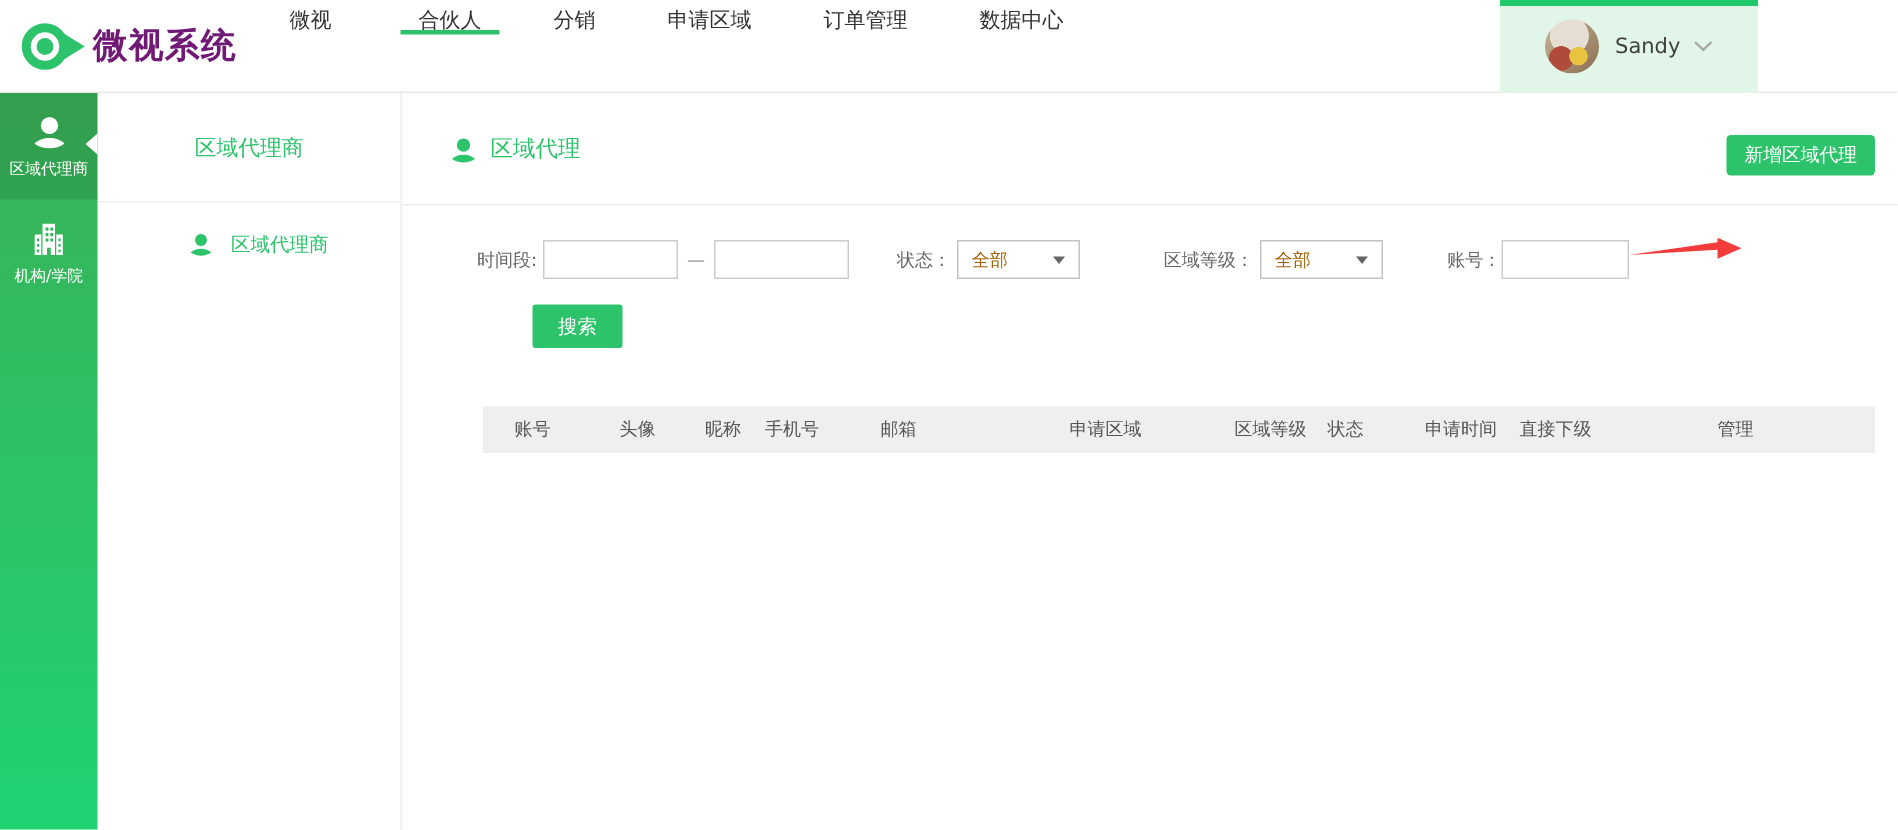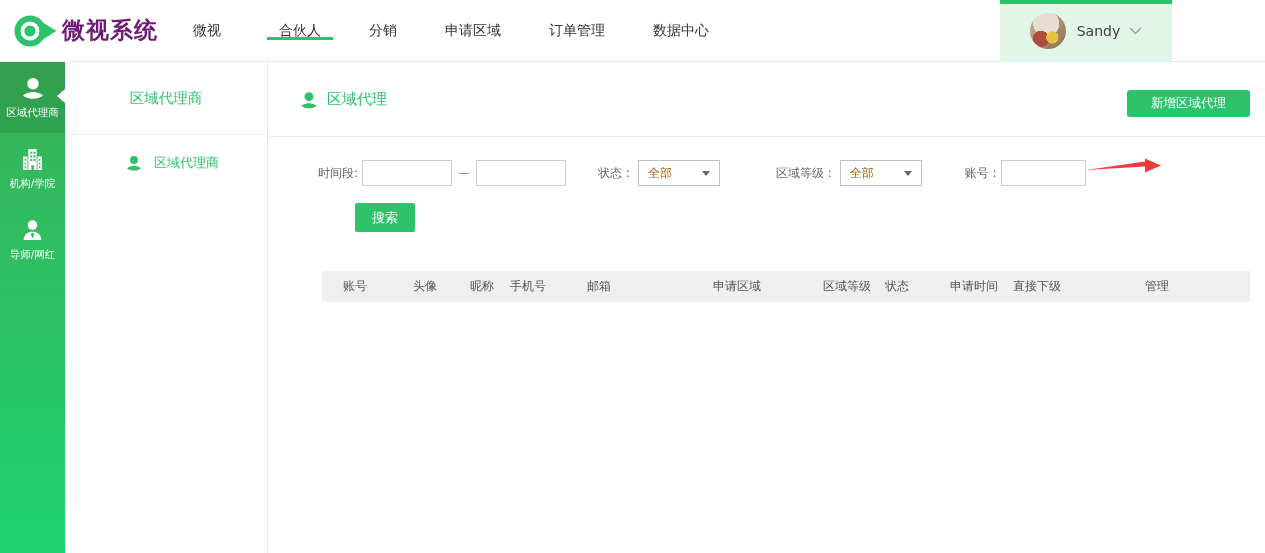--- a/index.html
+++ b/index.html
@@ -4,21 +4,21 @@
 <style>
   * { margin:0; padding:0; box-sizing:border-box; }
   html,body { width:1265px; height:553px; overflow:hidden; background:#fff;
               font-family:"DejaVu Sans","Liberation Sans",sans-serif; }
 
   
   .header { position:relative; height:62px; background:#fff;
             border-bottom:1px solid #e9e9e9; display:flex; align-items:center; z-index:3; }
   .logo { display:flex; align-items:center; margin-left:13px; width:152px; }
   .logo-text { font-size:23px; font-weight:bold; color:#701a75; margin-left:5px; letter-spacing:1px; white-space:nowrap; }
-  .nav { display:flex; align-items:center; height:52px; margin-left:16px; }
+  .nav { display:flex; align-items:flex-start; height:52px; margin-left:16px; }
   .nav-item { position:relative; display:flex; align-items:center; padding:0 12px;
               margin-right:24px; font-size:14px; color:#333; cursor:pointer; white-space:nowrap; }
   .nav-item.first { margin-right:34px; }
   .nav-item.active::after { content:""; position:absolute; left:0; right:0; bottom:0;
               height:3px; background:#2cc36b; }
   .user-area { position:absolute; top:0; right:93px; width:172px; height:62px;
                background:#e1f5e9; display:flex; align-items:center; justify-content:center;
                cursor:pointer; }
   .user-area::before { content:""; position:absolute; top:0; left:0; right:0; height:4px; background:#1fc96b; }
   .avatar { width:36px; height:36px; border-radius:50%; margin-right:11px; flex:none;
@@ -50,21 +50,21 @@
   .panel-item { margin-top:19px; display:flex; align-items:center; padding-left:60px;
                 color:#2cc36b; font-size:13px; cursor:pointer; }
   .panel-item svg { fill:#2cc36b; margin-right:11px; }
 
   
   .main { position:absolute; left:268px; top:62px; right:0; bottom:0; background:#fff; }
   .page-header { position:relative; height:75px; border-bottom:1px solid #ececec; }
   .page-title { position:absolute; left:31px; top:0; height:75px; display:flex;
                 align-items:center; color:#2cc36b; font-size:15px; }
   .page-title svg { fill:#2cc36b; margin-right:8px; }
-  .add-btn { position:absolute; right:15px; top:28px; height:27px; padding:0 24px;
+  .add-btn { position:absolute; right:15px; top:28px; height:27px; padding:0 12px;
              background:#2cc36b; color:#fff; font-size:12.5px; border:none; border-radius:3px;
              cursor:pointer; font-family:Liberation Sans, sans-serif; }
   .red-arrow { position:absolute; right:103px; top:96px; }
 
   
   .filters { padding:23px 0 0 50px; }
   .frow { display:flex; align-items:center; font-size:12px; color:#666; white-space:nowrap; }
   .fl { margin-right:4px; }
   .tbox { width:90px; height:26px; border:1px solid #ccc; background:#fff; outline:none;
           padding:0 6px; font-size:12px; font-family:inherit; color:#333; }
@@ -141,27 +141,20 @@
     </svg>
     <span class="lbl">区域代理商</span>
     <span class="notch"></span>
   </div>
   <div class="side-item">
     <svg width="25" height="25" viewBox="0 0 24 24">
       <path fill-rule="evenodd" d="M8 2h8v20H8z M10 4.5h1.8v2H10z M13 4.5h1.8v2H13z M10 8h1.8v2H10z M13 8h1.8v2H13z M10 11.5h1.8v2H10z M13 11.5h1.8v2H13z M10.9 17.5h2.4V22h-2.4z M3 9h4.2v13H3z M4.5 11.5h1.4v1.8H4.5z M4.5 15h1.4v1.8H4.5z M4.5 18.5h1.4v1.8H4.5z M16.8 9H21v13h-4.2z M18.2 11.5h1.4v1.8h-1.4z M18.2 15h1.4v1.8h-1.4z M18.2 18.5h1.4v1.8h-1.4z"></path>
     </svg>
     <span class="lbl">机构/学院</span>
   </div>
-  <div class="side-item">
-    <svg width="25" height="25" viewBox="0 0 24 24">
-      <circle cx="12" cy="6.8" r="4.6"></circle>
-      <path fill-rule="evenodd" d="M3.4 21c.7-5.2 4.3-7.7 8.6-7.7s7.9 2.5 8.6 7.7z M12 13.9l-1.8 1.6 1.8 4 1.8-4z"></path>
-    </svg>
-    <span class="lbl">导师/网红</span>
-  </div>
 </div>
 
 <div class="panel">
   <div class="panel-title">区域代理商</div>
   <div class="panel-item">
     <svg width="18" height="18" viewBox="0 0 24 24">
       <circle cx="12" cy="8" r="5.3"></circle>
       <path d="M2.8 19.2 C7 14.6 17 14.6 21.2 19.2 C16 22.9 8 22.9 2.8 19.2z"></path>
     </svg>
     <span>区域代理商</span>

